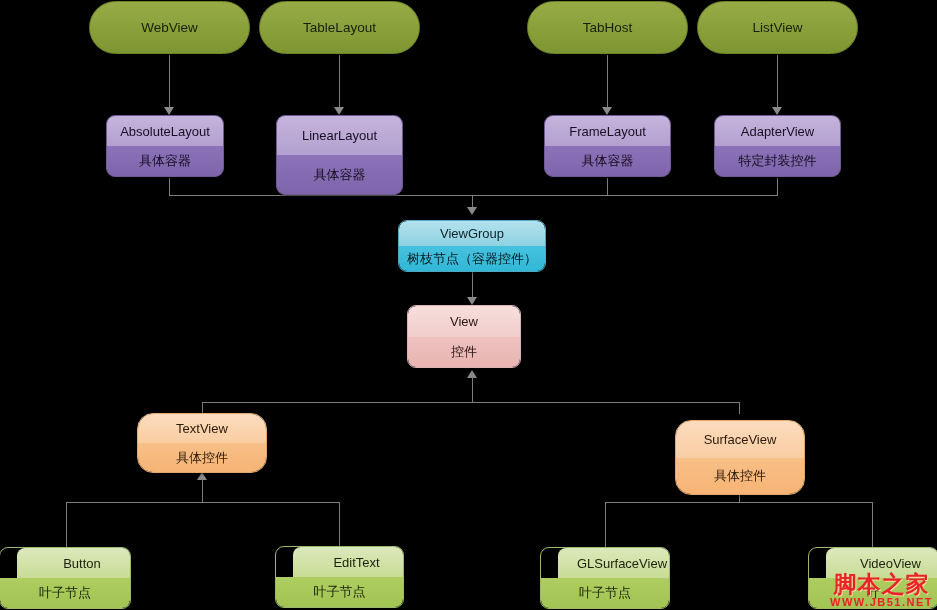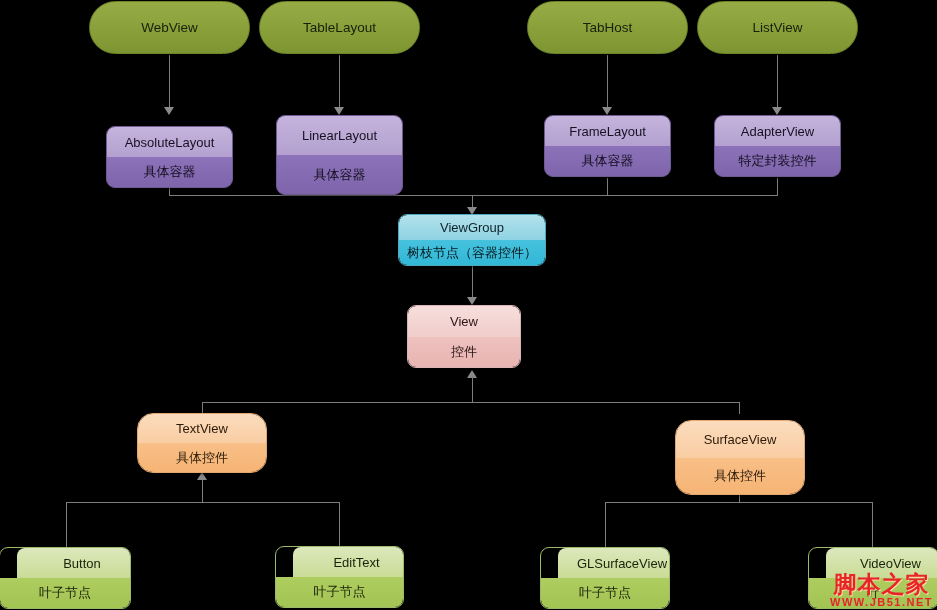--- a/index.html
+++ b/index.html
@@ -242,41 +242,41 @@
   </div>
 
   <div class="node pill" style="left:527px; top:1px; width:161px; height:53px;">
     <div class="t-top">TabHost</div>
   </div>
 
   <div class="node pill" style="left:697px; top:1px; width:161px; height:53px;">
     <div class="t-top">ListView</div>
   </div>
 
-  <div class="node purple" style="left:106px; top:126px; width:127px; height:62px;">
+  <div class="node purple" style="left:106px; top:115px; width:118px; height:62px;">
     <div class="t-top">AbsoluteLayout</div>
     <div class="t-bot">具体容器</div>
   </div>
 
   <div class="node purple" style="left:276px; top:115px; width:127px; height:80px;">
     <div class="t-top">LinearLayout</div>
     <div class="t-bot">具体容器</div>
   </div>
 
   <div class="node purple" style="left:544px; top:115px; width:127px; height:62px;">
     <div class="t-top">FrameLayout</div>
     <div class="t-bot">具体容器</div>
   </div>
 
   <div class="node purple" style="left:714px; top:115px; width:127px; height:62px;">
     <div class="t-top">AdapterView</div>
     <div class="t-bot">特定封装控件</div>
   </div>
 
-  <div class="node cyan" style="left:398px; top:214px; width:148px; height:52px;">
+  <div class="node cyan" style="left:398px; top:220px; width:148px; height:52px;">
     <div class="t-top">ViewGroup</div>
     <div class="t-bot">树枝节点（容器控件）</div>
   </div>
 
   <div class="node pink" style="left:407px; top:305px; width:114px; height:63px;">
     <div class="t-top">View</div>
     <div class="t-bot">控件</div>
   </div>
 
   <div class="node orange" style="left:137px; top:413px; width:130px; height:60px;">

